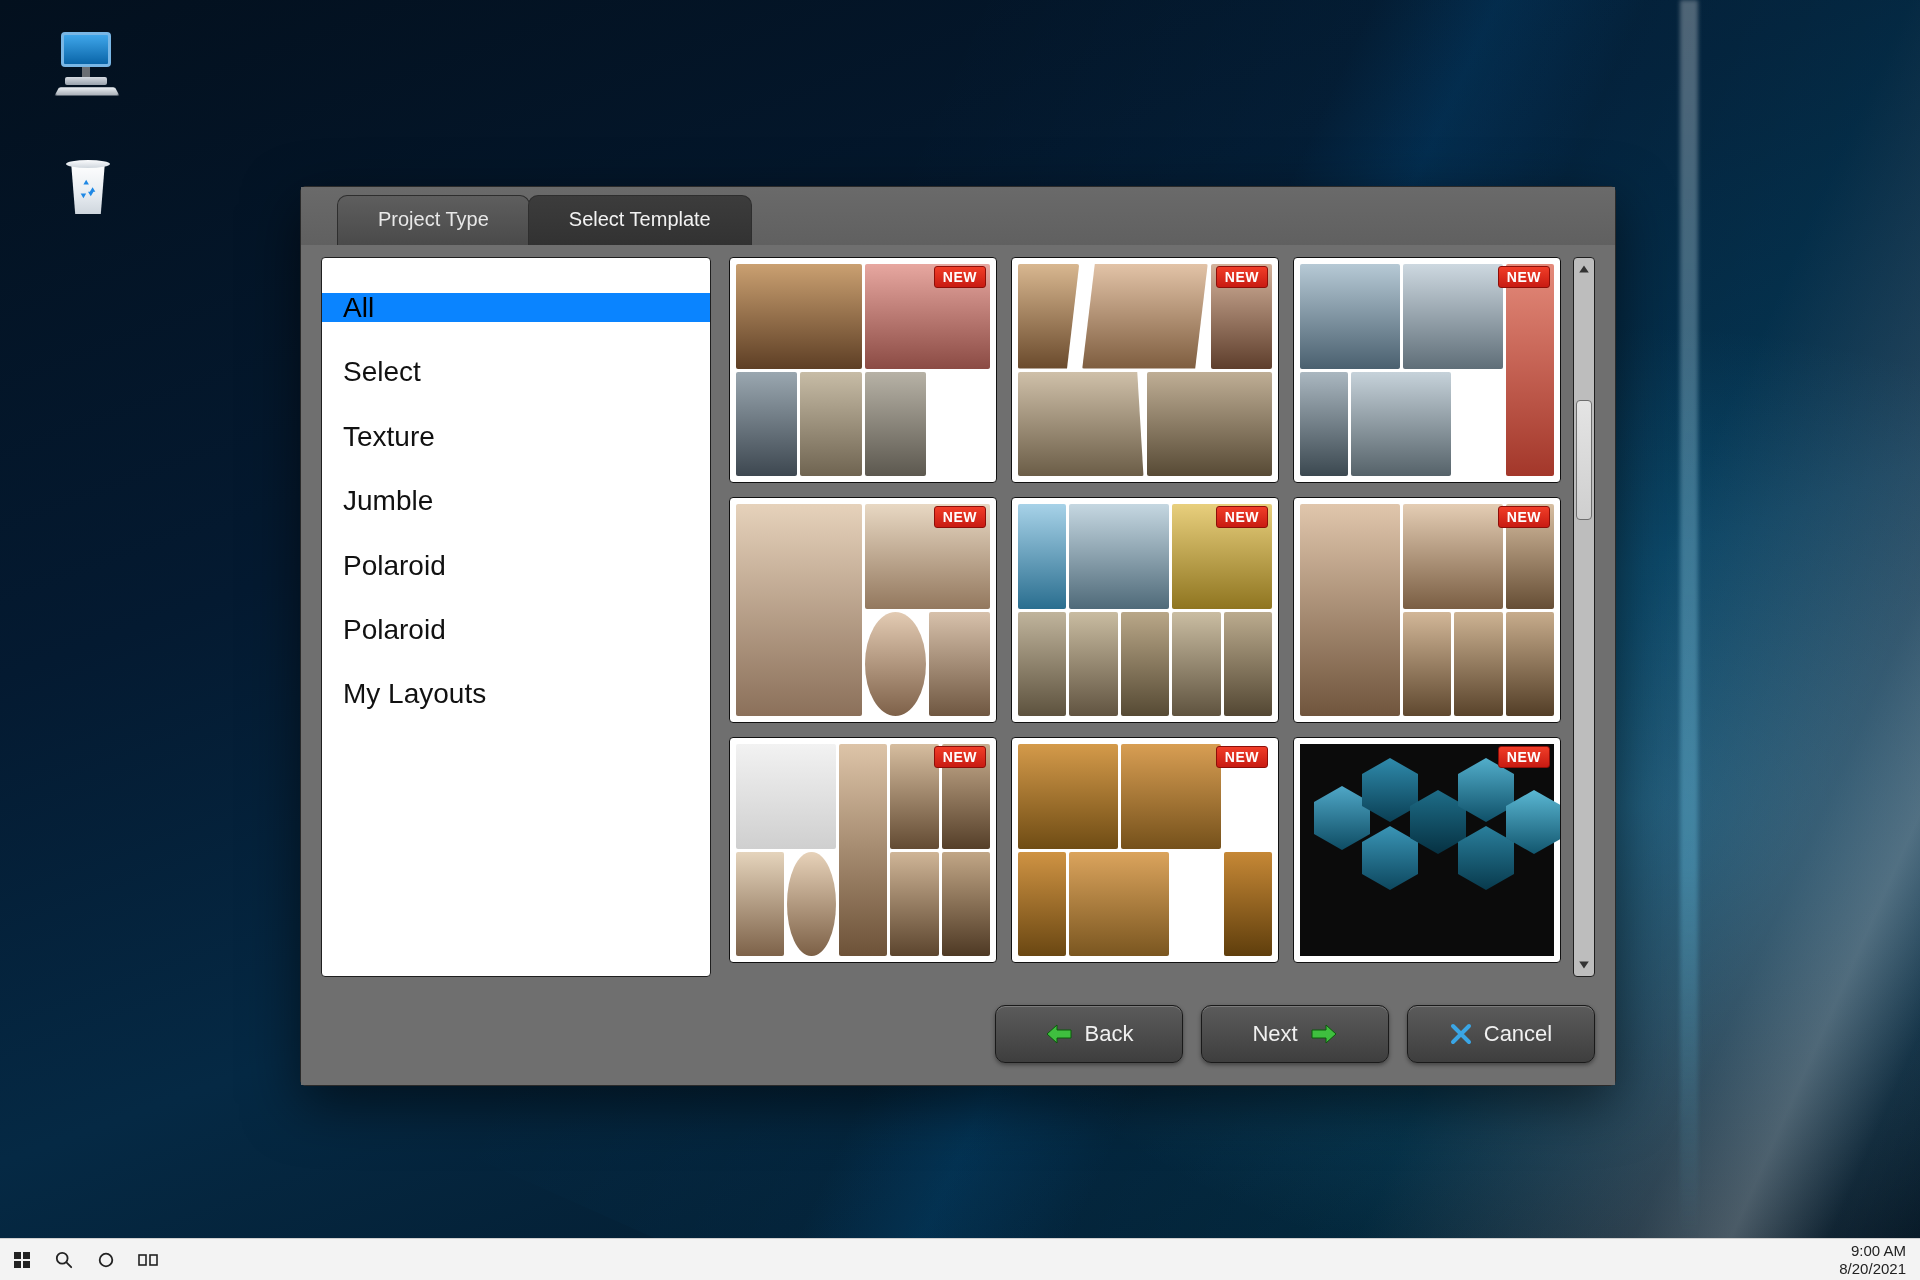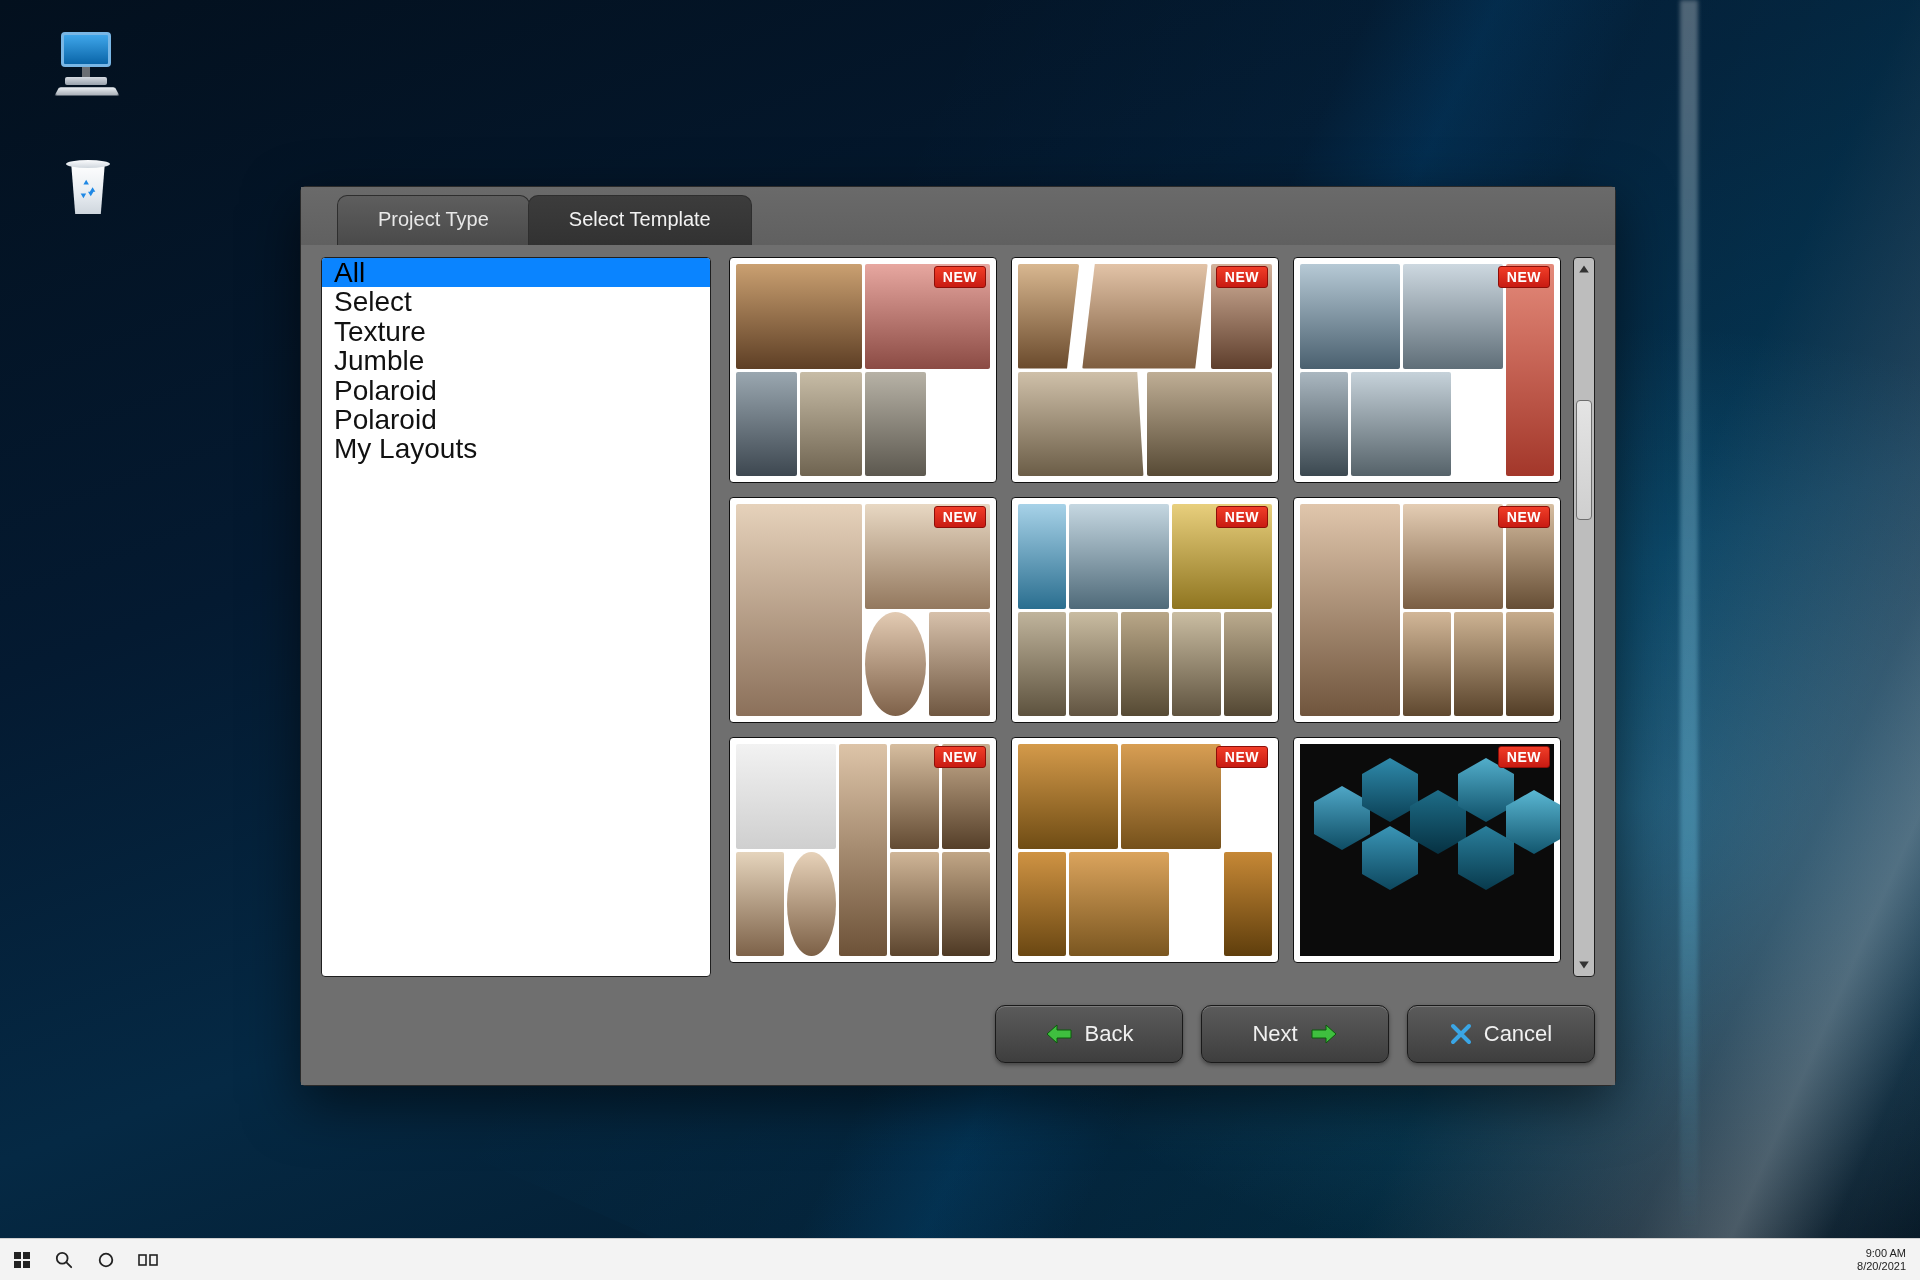--- a/index.html
+++ b/index.html
@@ -84,24 +84,25 @@
 .category-pane {
   width: 390px;
   background: #ffffff;
   border: 1px solid #1f1f1f;
   border-radius: 4px;
   overflow: hidden;
 }
 .cat-item {
   font-size: 28px;
   line-height: 1.05;
-  padding: 0 12px;
+  padding: 0 21px;
   color: #111;
   cursor: pointer;
   white-space: nowrap;
+  margin-top: 35px;
 }
 .cat-item.selected { background: #0a84ff; color: #000; }
 
 .gallery-wrap { flex: 1; display: flex; gap: 6px; justify-content: flex-end; }
 .gallery {
   flex: 1;
   display: grid;
   grid-template-columns: repeat(3, 1fr);
   grid-auto-rows: 226px;
   gap: 14px;
@@ -175,21 +176,21 @@
 
 
 .taskbar {
   position: absolute; left:0; right:0; bottom:0; height: 42px;
   background: #f3f3f3;
   border-top: 1px solid #cfcfcf;
   display: flex; align-items: center;
   font-size: 14px; color: #222;
 }
 .taskbar .left { display:flex; align-items:center; gap: 22px; padding-left: 12px; }
-.taskbar .right { margin-left: auto; padding-right: 14px; text-align: right; line-height: 1.15; font-size: 11px; color: #222; }
+.taskbar .right { margin-left: auto; padding-right: 14px; text-align: right; line-height: 1.15; font-size: 15px; color: #222; }
 .tb-btn { width: 20px; height: 20px; display:flex; align-items:center; justify-content:center; }
 </style>
 </head>
 <body>
 
 <div class="desktop">
   <div class="light-beam"></div>
   <div class="vert-beam"></div>
 
   <div class="desktop-icon" style="left:38px; top:32px;">

